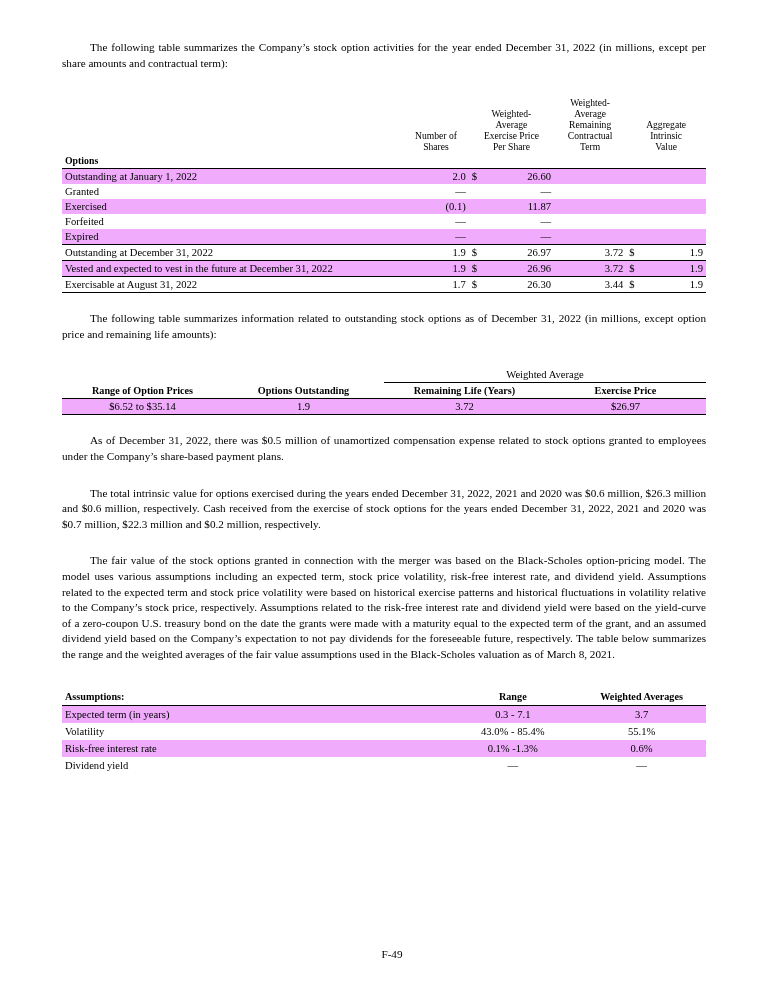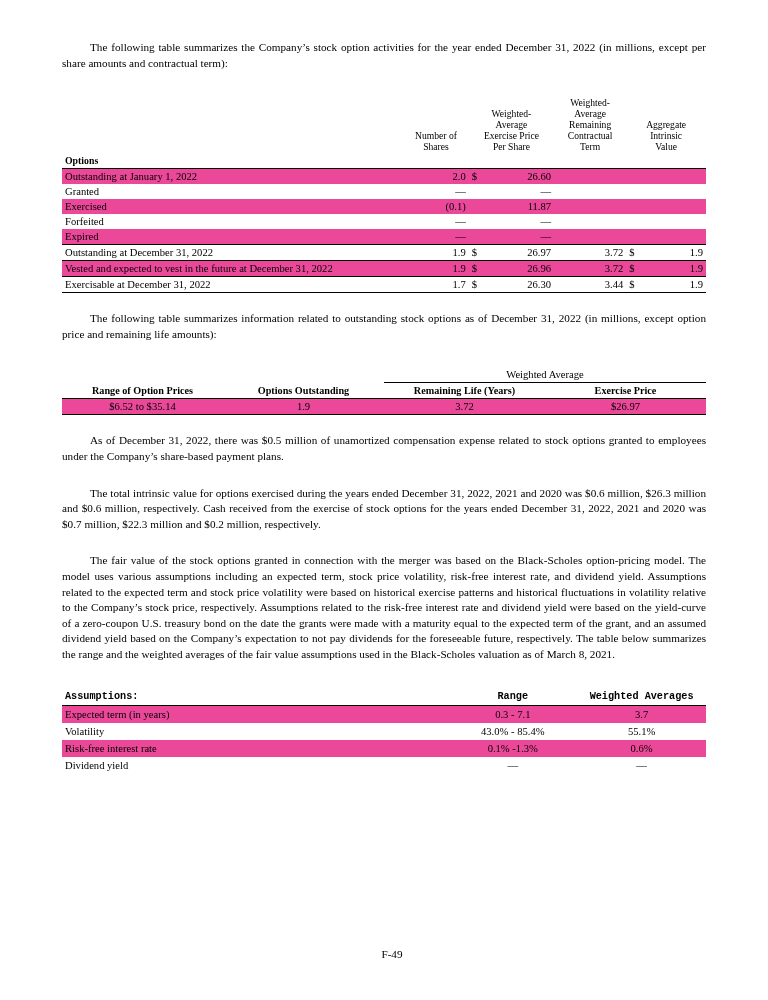--- a/index.html
+++ b/index.html
@@ -50,21 +50,21 @@
     font-weight: bold;
     font-size: 9.6px;
     line-height: 11px;
     vertical-align: bottom;
     padding-bottom: 1px;
   }
   .lbl { text-align: left; }
   .num { text-align: right; }
   .sym { text-align: left; width: 10px; }
   .indent { padding-left: 18px; }
-  .shade { background: #ec4899; }
+  .shade { background: #f0abfc; }
   .row-line td { border-bottom: 1px solid #000; }
 
   
   table.t2 {
     width: 100%;
     border-collapse: collapse;
     font-size: 10.6px;
     line-height: 13px;
   }
   table.t2 td {
@@ -95,21 +95,20 @@
     line-height: 13px;
   }
   table.t3 td {
     padding: 2px 3px;
     vertical-align: bottom;
   }
   .t3 .hdr {
     font-weight: bold;
     font-size: 10.2px;
     border-bottom: 1px solid #000;
-    font-family: Liberation Mono, monospace;
   }
   .t3 .hdr.left { text-align: left; }
   .t3 .hdr.ctr { text-align: center; }
   .t3 .lbl { text-align: left; }
   .t3 .ctr { text-align: center; }
 
   .footer {
     position: absolute;
     left: 8px;
     bottom: 40px;
@@ -230,21 +229,21 @@
     <tr class="shade row-line">
       <td class="lbl">Vested and expected to vest in the future at December 31, 2022</td>
       <td class="num">1.9</td>
       <td class="sym">$</td>
       <td class="num">26.96</td>
       <td class="num">3.72</td>
       <td class="sym">$</td>
       <td class="num">1.9</td>
     </tr>
     <tr class="row-line">
-      <td class="lbl">Exercisable at December 31, 2022</td>
+      <td class="lbl">Exercisable at August 31, 2022</td>
       <td class="num">1.7</td>
       <td class="sym">$</td>
       <td class="num">26.30</td>
       <td class="num">3.44</td>
       <td class="sym">$</td>
       <td class="num">1.9</td>
     </tr>
   </tbody>
     </table>
 

